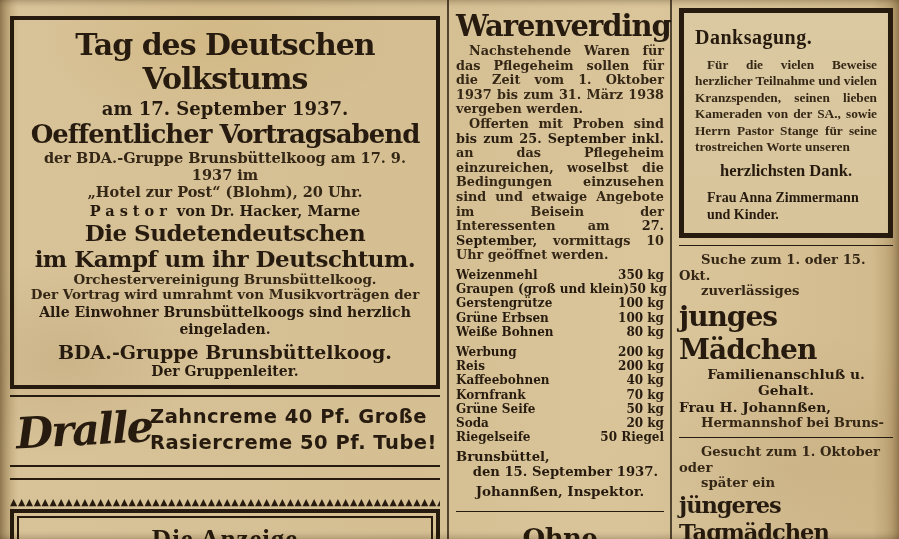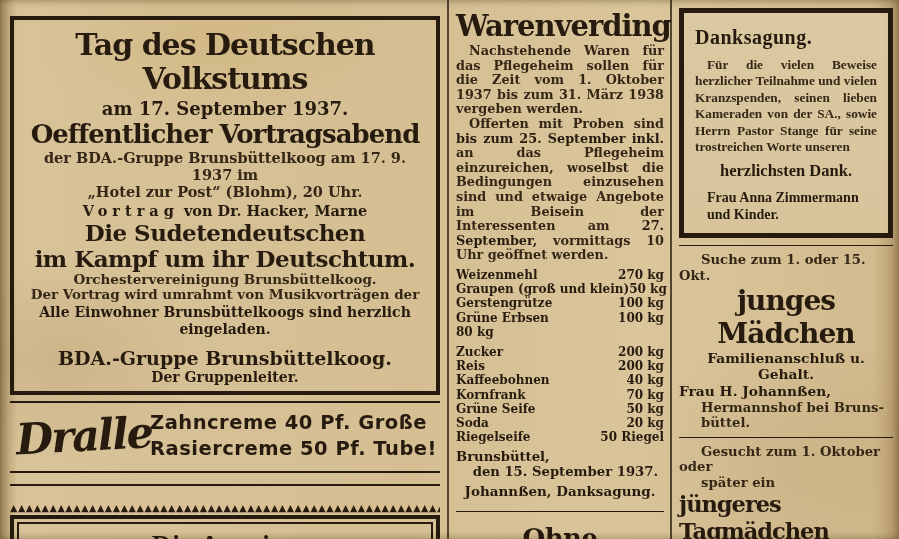--- a/index.html
+++ b/index.html
@@ -47,21 +47,21 @@
   }
   .ev-title{font-size:30px;font-weight:bold;letter-spacing:-1px;line-height:34px;}
   .ev-date{font-size:18px;font-weight:bold;line-height:21px;margin-top:2px;}
   .ev-subtitle{font-size:26px;font-weight:bold;letter-spacing:-1px;line-height:30px;}
   .ev-detail{font-size:14.5px;font-weight:bold;line-height:17px;color:var(--ink-soft);}
   .ev-speaker{font-size:14.5px;font-weight:bold;line-height:19px;margin-top:1px;}
   .ev-speaker .sp{letter-spacing:5px;}
   .ev-talk{font-size:23px;font-weight:bold;line-height:26px;letter-spacing:-0.5px;}
   .ev-music{font-size:13.5px;font-weight:bold;line-height:15px;color:var(--ink-soft);}
   .ev-invite{font-size:14px;font-weight:bold;line-height:17px;margin-top:2px;}
-  .ev-sig{font-size:19px;font-weight:bold;line-height:22px;margin-top:9px;}
+  .ev-sig{font-size:19px;font-weight:bold;line-height:22px;margin-top:3px;}
   .ev-sig2{font-size:14px;font-weight:bold;line-height:16px;}
 
   
   .dralle{
     margin-top:6px;
     border-top:2px solid var(--ink);
     border-bottom:2px solid var(--ink);
     padding:7px 2px 9px;
     display:flex;align-items:center;
   }
@@ -122,42 +122,42 @@
     font-family:"Liberation Serif", serif;
   }
   .th-title{font-size:20px;font-weight:bold;line-height:30px;letter-spacing:0.5px;}
   .th-body{font-size:13.3px;font-weight:bold;line-height:16.4px;text-align:justify;text-indent:12px;margin-top:5px;color:var(--ink-soft);}
   .th-emph{font-size:16.5px;font-weight:bold;text-align:center;line-height:20px;margin-top:6px;font-family:Liberation Serif, serif;}
   .th-sig{font-size:14px;font-weight:bold;line-height:17px;margin-top:8px;padding-left:12px;}
   .th-sig2{font-size:14px;font-weight:bold;line-height:17px;padding-left:12px;}
   .right-rule{border-top:1.5px solid var(--ink);margin:7px 0 6px;}
   .job .intro{font-size:13.2px;font-weight:bold;line-height:15.5px;color:var(--ink-soft);}
   .job .intro.ind{text-indent:22px;}
-  .job1-headline{font-size:28px;font-weight:bold;line-height:33px;letter-spacing:-1px;margin-top:1px;text-align:center;}
+  .job1-headline{font-size:28px;font-weight:bold;line-height:33px;letter-spacing:-1px;margin-top:1px;}
   .job2-headline{font-size:22.5px;font-weight:bold;line-height:27px;letter-spacing:-1px;margin-top:1px;}
   .job .detail{font-size:13.8px;font-weight:bold;line-height:16px;text-align:center;}
   .job .contact{font-size:13.8px;font-weight:bold;line-height:15.5px;margin-top:2px;}
   .job .addr{font-size:13.2px;font-weight:bold;line-height:15px;padding-left:22px;color:var(--ink-soft);}
   .job .addr2{padding-left:22px;}
 </style>
 </head>
 <body>
 
 <div class="vdiv d1"></div>
 <div class="vdiv d2"></div>
 
 <div class="col-left">
 
   <div class="event-box frak">
     <div class="ev-title">Tag des Deutschen Volkstums</div>
     <div class="ev-date">am 17. September 1937.</div>
     <div class="ev-subtitle">Oeffentlicher Vortragsabend</div>
     <div class="ev-detail">der BDA.-Gruppe Brunsbüttelkoog am 17. 9. 1937 im</div>
     <div class="ev-detail">„Hotel zur Post“ (Blohm), 20 Uhr.</div>
-    <div class="ev-speaker"><span class="sp">Vortrag</span><span> von Dr. Hacker, Marne</span></div>
+    <div class="ev-speaker"><span class="sp">Pastor</span><span> von Dr. Hacker, Marne</span></div>
     <div class="ev-talk">Die Sudetendeutschen</div>
     <div class="ev-talk">im Kampf um ihr Deutschtum.</div>
     <div class="ev-music">Orchestervereinigung Brunsbüttelkoog.</div>
     <div class="ev-music">Der Vortrag wird umrahmt von Musikvorträgen der</div>
     <div class="ev-invite">Alle Einwohner Brunsbüttelkoogs sind herzlich eingeladen.</div>
     <div class="ev-sig">BDA.-Gruppe Brunsbüttelkoog.</div>
     <div class="ev-sig2">Der Gruppenleiter.</div>
   </div>
 
   <div class="dralle">
@@ -179,42 +179,43 @@
 
 <div class="col-center frak tender">
   <div class="tender-headline">Warenverding</div>
   <p>Nachstehende Waren für das Pflegeheim sollen für die Zeit vom 1. Oktober 1937 bis zum 31. März 1938 vergeben werden.</p>
   <p><span>Offerten mit Proben sind </span><b>bis zum 25. September inkl.</b><span> an das Pflegeheim einzureichen, woselbst die Bedingungen einzusehen sind und etwaige Angebote im Beisein der Interessenten am </span><b>27. September,</b><span> vormittags 10 Uhr geöffnet werden.</span></p>
 
   <div class="item-list">
 
   <div class="item-row">
       <span class="item-name">Weizenmehl</span>
-      <span class="item-qty">270 kg</span>
+      <span class="item-qty">350 kg</span>
     </div>
       <div class="item-row">
       <span class="item-name">Graupen (groß und klein)</span>
       <span class="item-qty">50 kg</span>
     </div>
       <div class="item-row">
       <span class="item-name">Gerstengrütze</span>
       <span class="item-qty">100 kg</span>
     </div>
       <div class="item-row">
       <span class="item-name">Grüne Erbsen</span>
       <span class="item-qty">100 kg</span>
     </div>
       <div class="item-row">
+      <span class="item-name">Weiße Bohnen</span>
       <span class="item-qty">80 kg</span>
     </div>
     </div>
   <div class="item-list g2">
 
   <div class="item-row">
-      <span class="item-name">Zucker</span>
+      <span class="item-name">Werbung</span>
       <span class="item-qty">200 kg</span>
     </div>
       <div class="item-row">
       <span class="item-name">Reis</span>
       <span class="item-qty">200 kg</span>
     </div>
       <div class="item-row">
       <span class="item-name">Kaffeebohnen</span>
       <span class="item-qty">40 kg</span>
     </div>
@@ -231,21 +232,21 @@
       <span class="item-qty">20 kg</span>
     </div>
       <div class="item-row">
       <span class="item-name">Riegelseife</span>
       <span class="item-qty">50 Riegel</span>
     </div>
     </div>
 
   <div class="place-line">Brunsbüttel,</div>
   <div class="date-line">den 15. September 1937.</div>
-  <div class="sig-line">Johannßen, Danksagung.</div>
+  <div class="sig-line">Johannßen, Inspektor.</div>
 
   <div class="center-rule"></div>
 
   <div class="slogan2">
     <div class="l1">Ohne Werbung</div>
 
   </div>
 </div>
 
 <div class="col-right">
@@ -255,25 +256,25 @@
     <div class="th-body">Für die vielen Beweise herzlicher Teilnahme und vielen Kranzspenden, seinen lieben Kameraden von der SA., sowie Herrn Pastor Stange für seine trostreichen Worte unseren</div>
     <div class="th-emph">herzlichsten Dank.</div>
     <div class="th-sig">Frau Anna Zimmermann</div>
     <div class="th-sig2">und Kinder.</div>
   </div>
 
   <div class="right-rule"></div>
 
   <div class="job frak">
     <div class="intro ind">Suche zum 1. oder 15. Okt.</div>
+    <div class="intro" style="padding-left:22px">zuverlässiges</div>
     <div class="job1-headline">junges Mädchen</div>
     <div class="detail">Familienanschluß u. Gehalt.</div>
     <div class="contact">Frau H. Johannßen,</div>
     <div class="addr">Hermannshof bei Bruns-</div>
-    <div class="addr addr2">büttel.</div>
   </div>
 
   <div class="right-rule"></div>
 
   <div class="job frak">
     <div class="intro ind">Gesucht zum 1. Oktober oder</div>
     <div class="intro" style="padding-left:22px">später ein</div>
     <div class="job2-headline">jüngeres Tagmädchen</div>
 
   </div>

